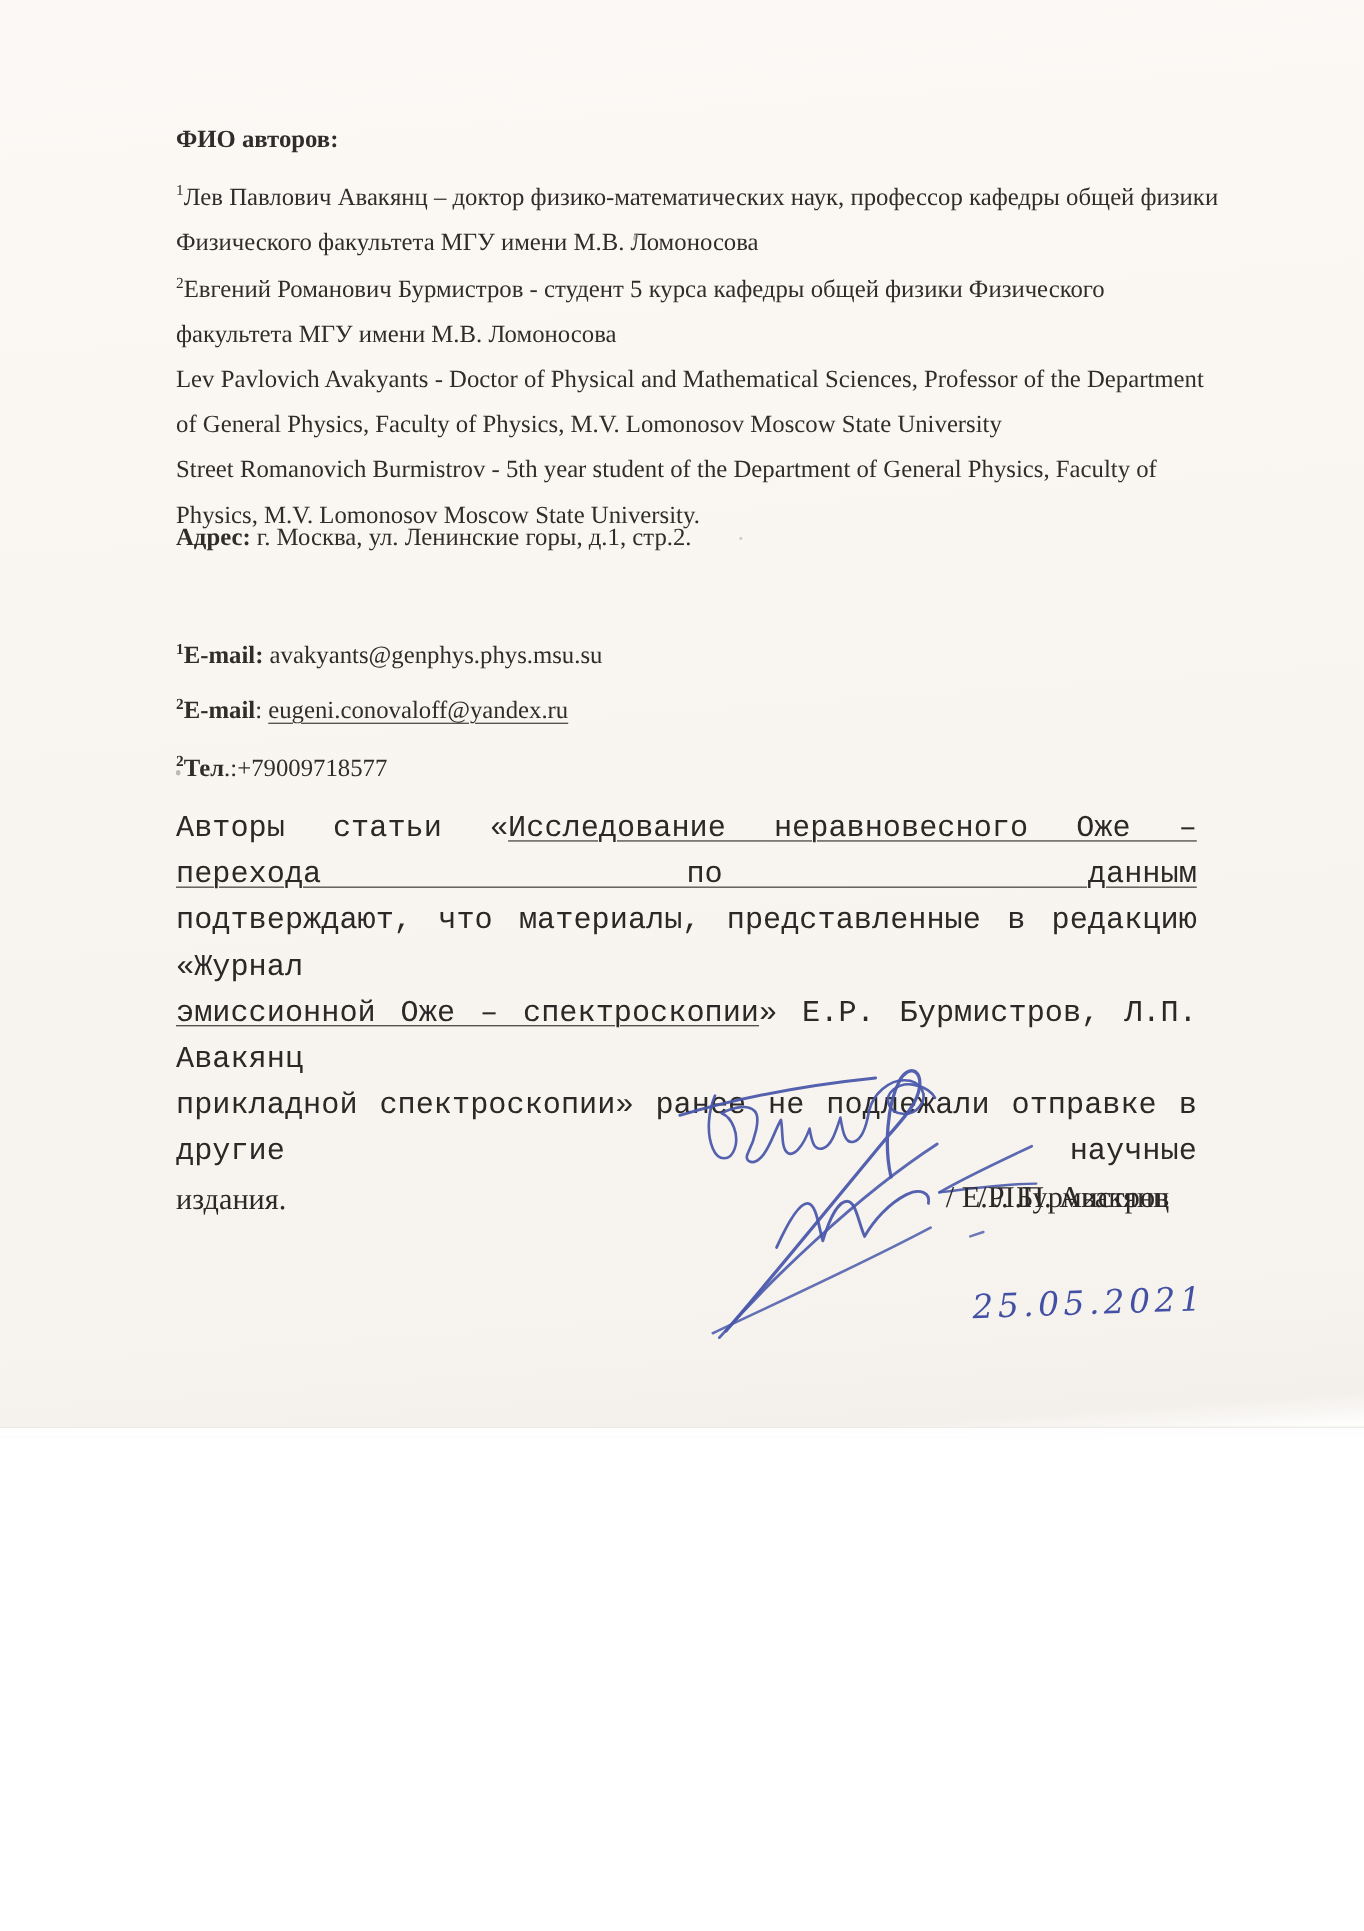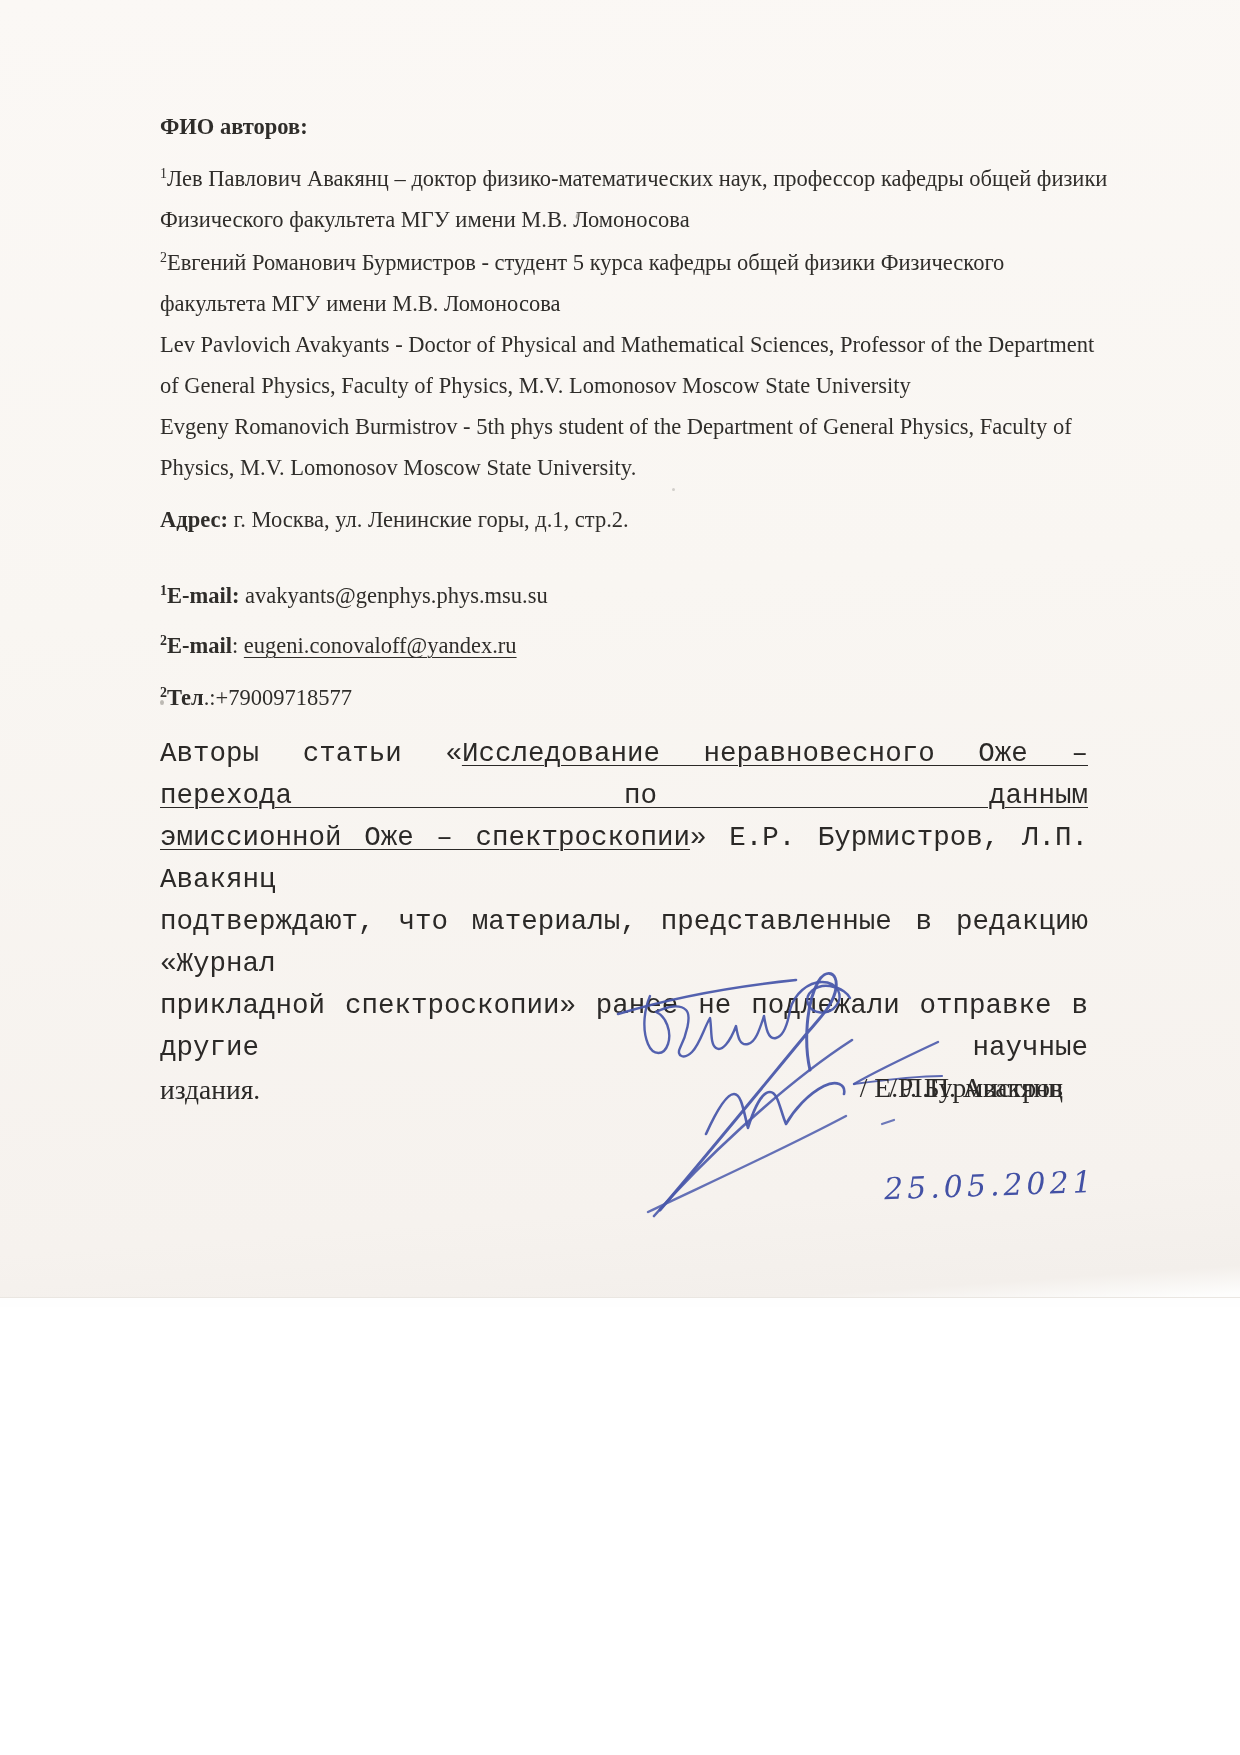--- a/index.html
+++ b/index.html
@@ -55,45 +55,45 @@
     <div class="ln"><sup>2</sup><span>Евгений Романович Бурмистров - студент 5 курса кафедры общей физики Физического</span></div>
     <div class="ln"><span>факультета  МГУ имени М.В. Ломоносова</span></div>
   </div>
 
   <div class="blk" style="top:324px">
     <div class="ln"><span>Lev Pavlovich Avakyants - Doctor of Physical and Mathematical Sciences, Professor of the Department</span></div>
     <div class="ln"><span>of General Physics, Faculty of Physics, M.V. Lomonosov Moscow State University</span></div>
   </div>
 
   <div class="blk" style="top:406px">
-    <div class="ln"><span>Evgeny Romanovich Burmistrov - 5th phys student of the Department of General Physics, Faculty of</span></div>
+    <div class="ln"><span>Street Romanovich Burmistrov - 5th year student of the Department of General Physics, Faculty of</span></div>
     <div class="ln"><span>Physics, M.V. Lomonosov Moscow State University.</span></div>
   </div>
 
-  <div class="blk" style="top:499px">
+  <div class="blk" style="top:467px">
     <div class="ln"><span class="b">Адрес:</span><span> г. Москва, ул. Ленинские горы, д.1, стр.2.</span></div>
   </div>
 
 
   <div class="blk" style="top:575px">
     <div class="ln"><sup class="b">1</sup><span class="b">E-mail:</span><span> avakyants@genphys.phys.msu.su</span></div>
   </div>
 
   <div class="blk" style="top:625px">
     <div class="ln"><sup class="b">2</sup><span class="b">E-mail</span><span>: </span><span class="u">eugeni.conovaloff@yandex.ru</span></div>
   </div>
 
   <div class="blk" style="top:677px">
     <div class="ln"><sup class="b">2</sup><span class="b">Тел</span><span>.:+79009718577</span></div>
   </div>
 
   <div class="blk statement" style="top:733px">
     <div class="ln just"><span>Авторы статьи «</span><span class="u">Исследование неравновесного Оже – перехода по данным</span></div>
+    <div class="ln just"><span>подтверждают, что материалы, представленные в редакцию «Журнал</span></div>
     <div class="ln just"><span class="u">эмиссионной Оже – спектроскопии</span><span>» Е.Р. Бурмистров, Л.П. Авакянц</span></div>
-    <div class="ln just"><span>подтверждают, что материалы, представленные в редакцию «Журнал</span></div>
     <div class="ln just"><span>прикладной спектроскопии» ранее не подлежали отправке в другие научные</span></div>
     <div class="ln"><span>издания.</span></div>
   </div>
 
   <svg class="sig-svg" width="370" height="272" viewBox="0 0 370 272">
     <g fill="none" stroke="#4a59ab" stroke-linecap="round" stroke-linejoin="round">
 
       <path d="M20,62 C60,50 120,36 198,28" stroke-width="2.6" opacity="0.95"></path>
       <path d="M52,44 C46,58 44,78 50,92 C55,104 66,104 70,92 C74,80 68,64 58,60 C70,54 82,52 88,58 C94,64 88,84 82,96 C78,104 86,108 94,100 C102,92 106,76 112,66 C114,78 112,92 118,96 C124,100 132,90 138,74 C140,86 142,94 150,92 C158,90 162,76 166,64 C168,76 170,88 178,86 C186,84 190,70 192,58" stroke-width="2.4" opacity="0.95"></path>
       <path d="M192,58 C196,42 210,30 224,30 C240,30 246,44 238,54 C230,64 214,62 210,52 C206,42 218,32 232,34 C244,36 250,42 252,46" stroke-width="2.4" opacity="0.95"></path>

